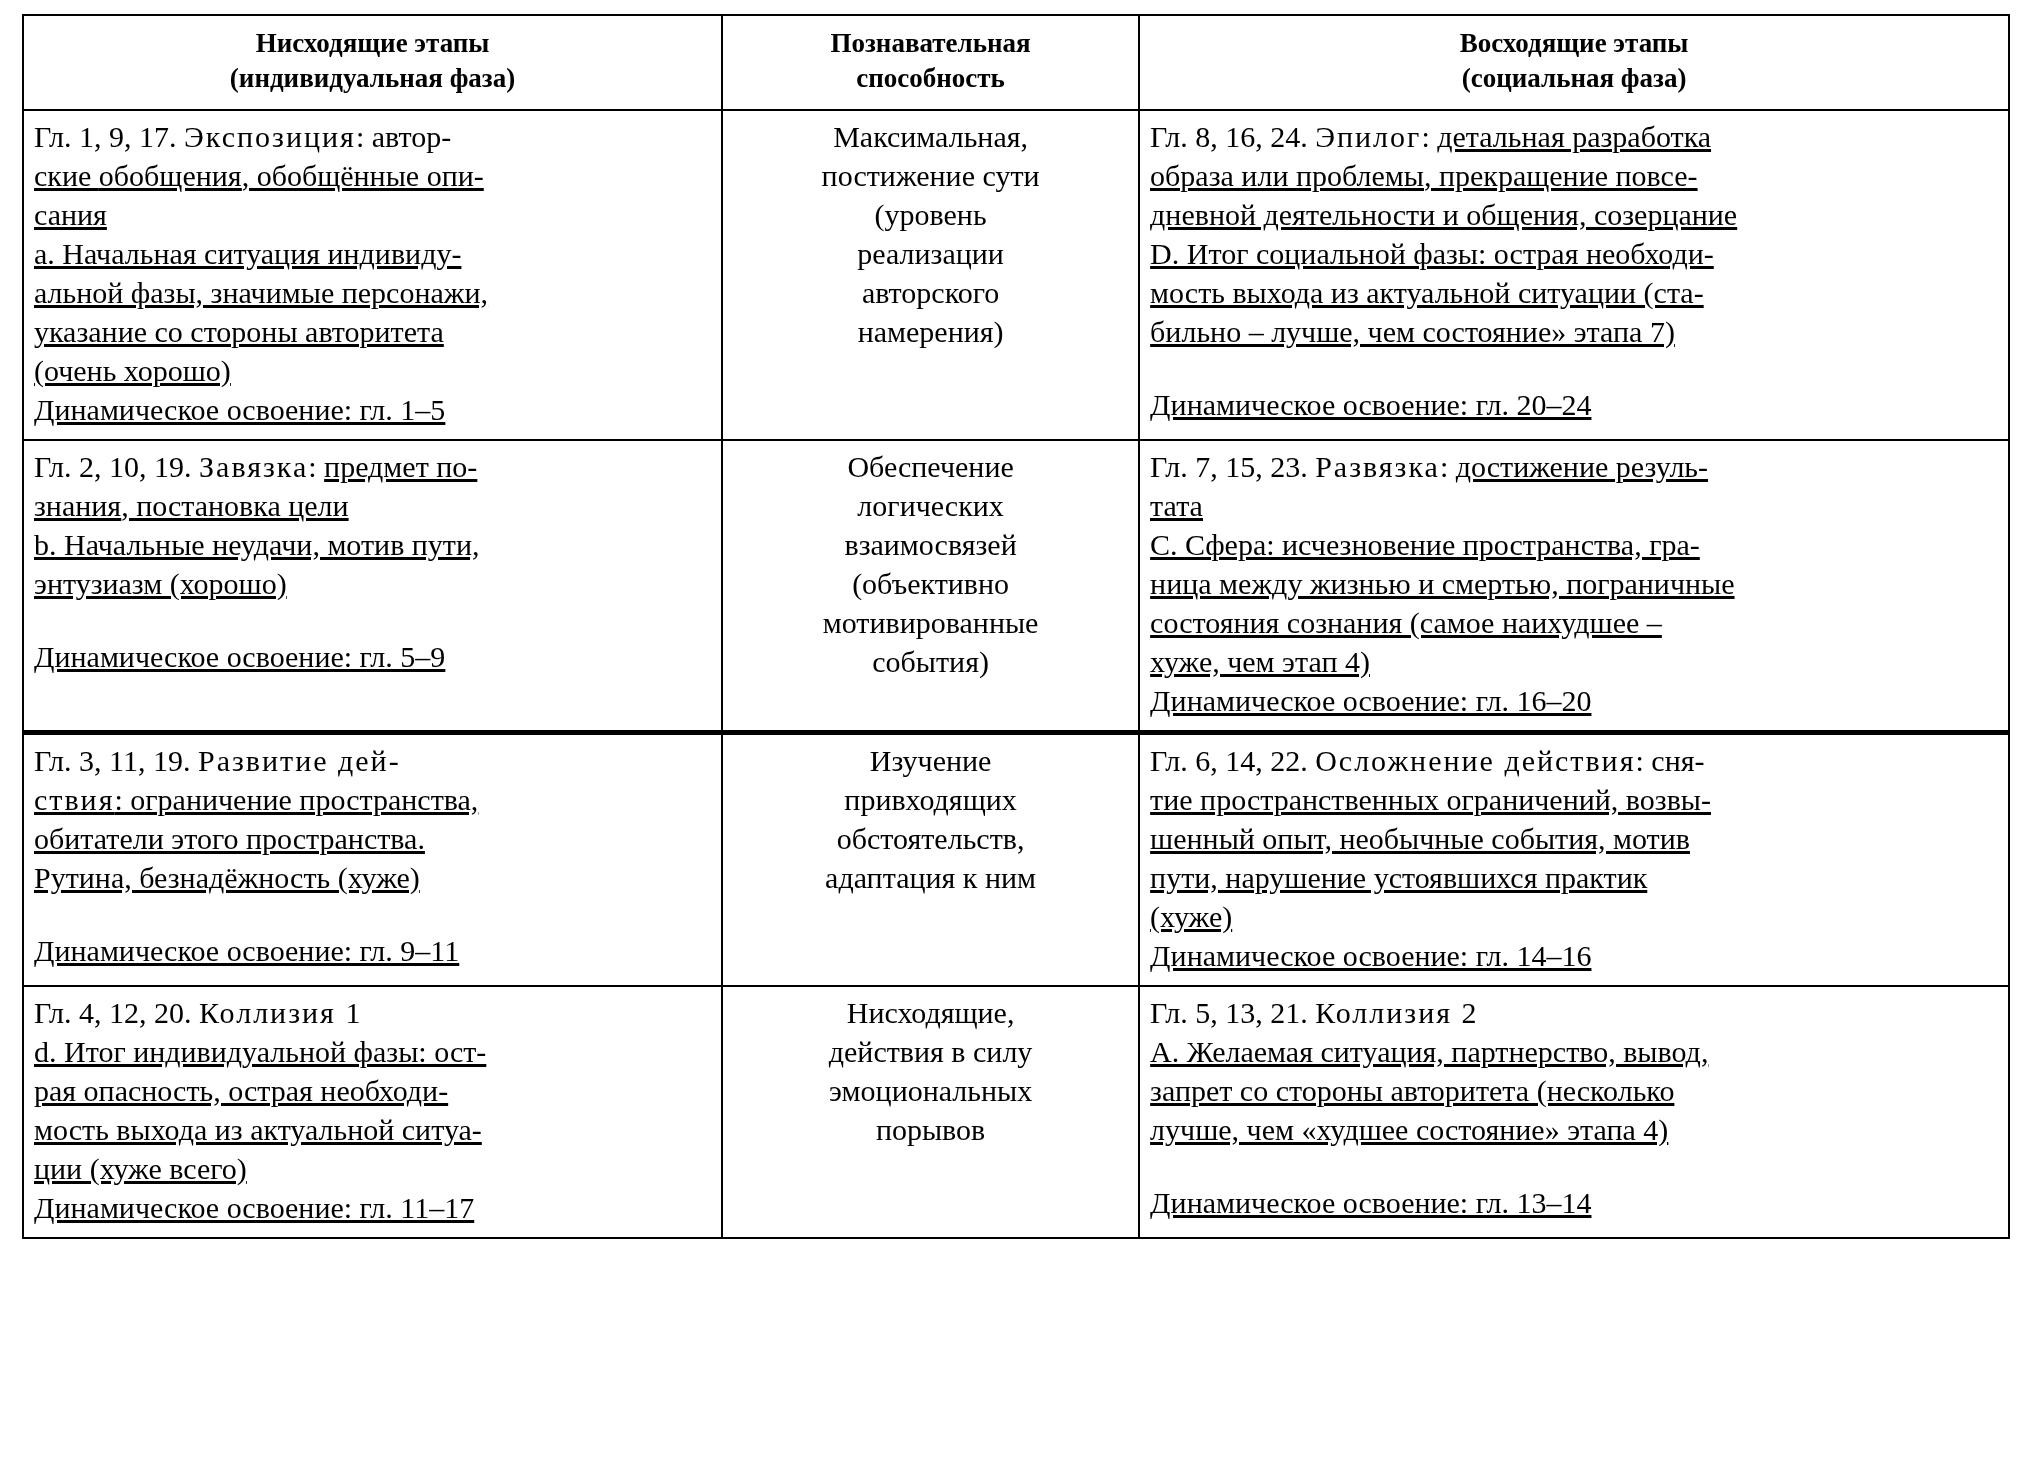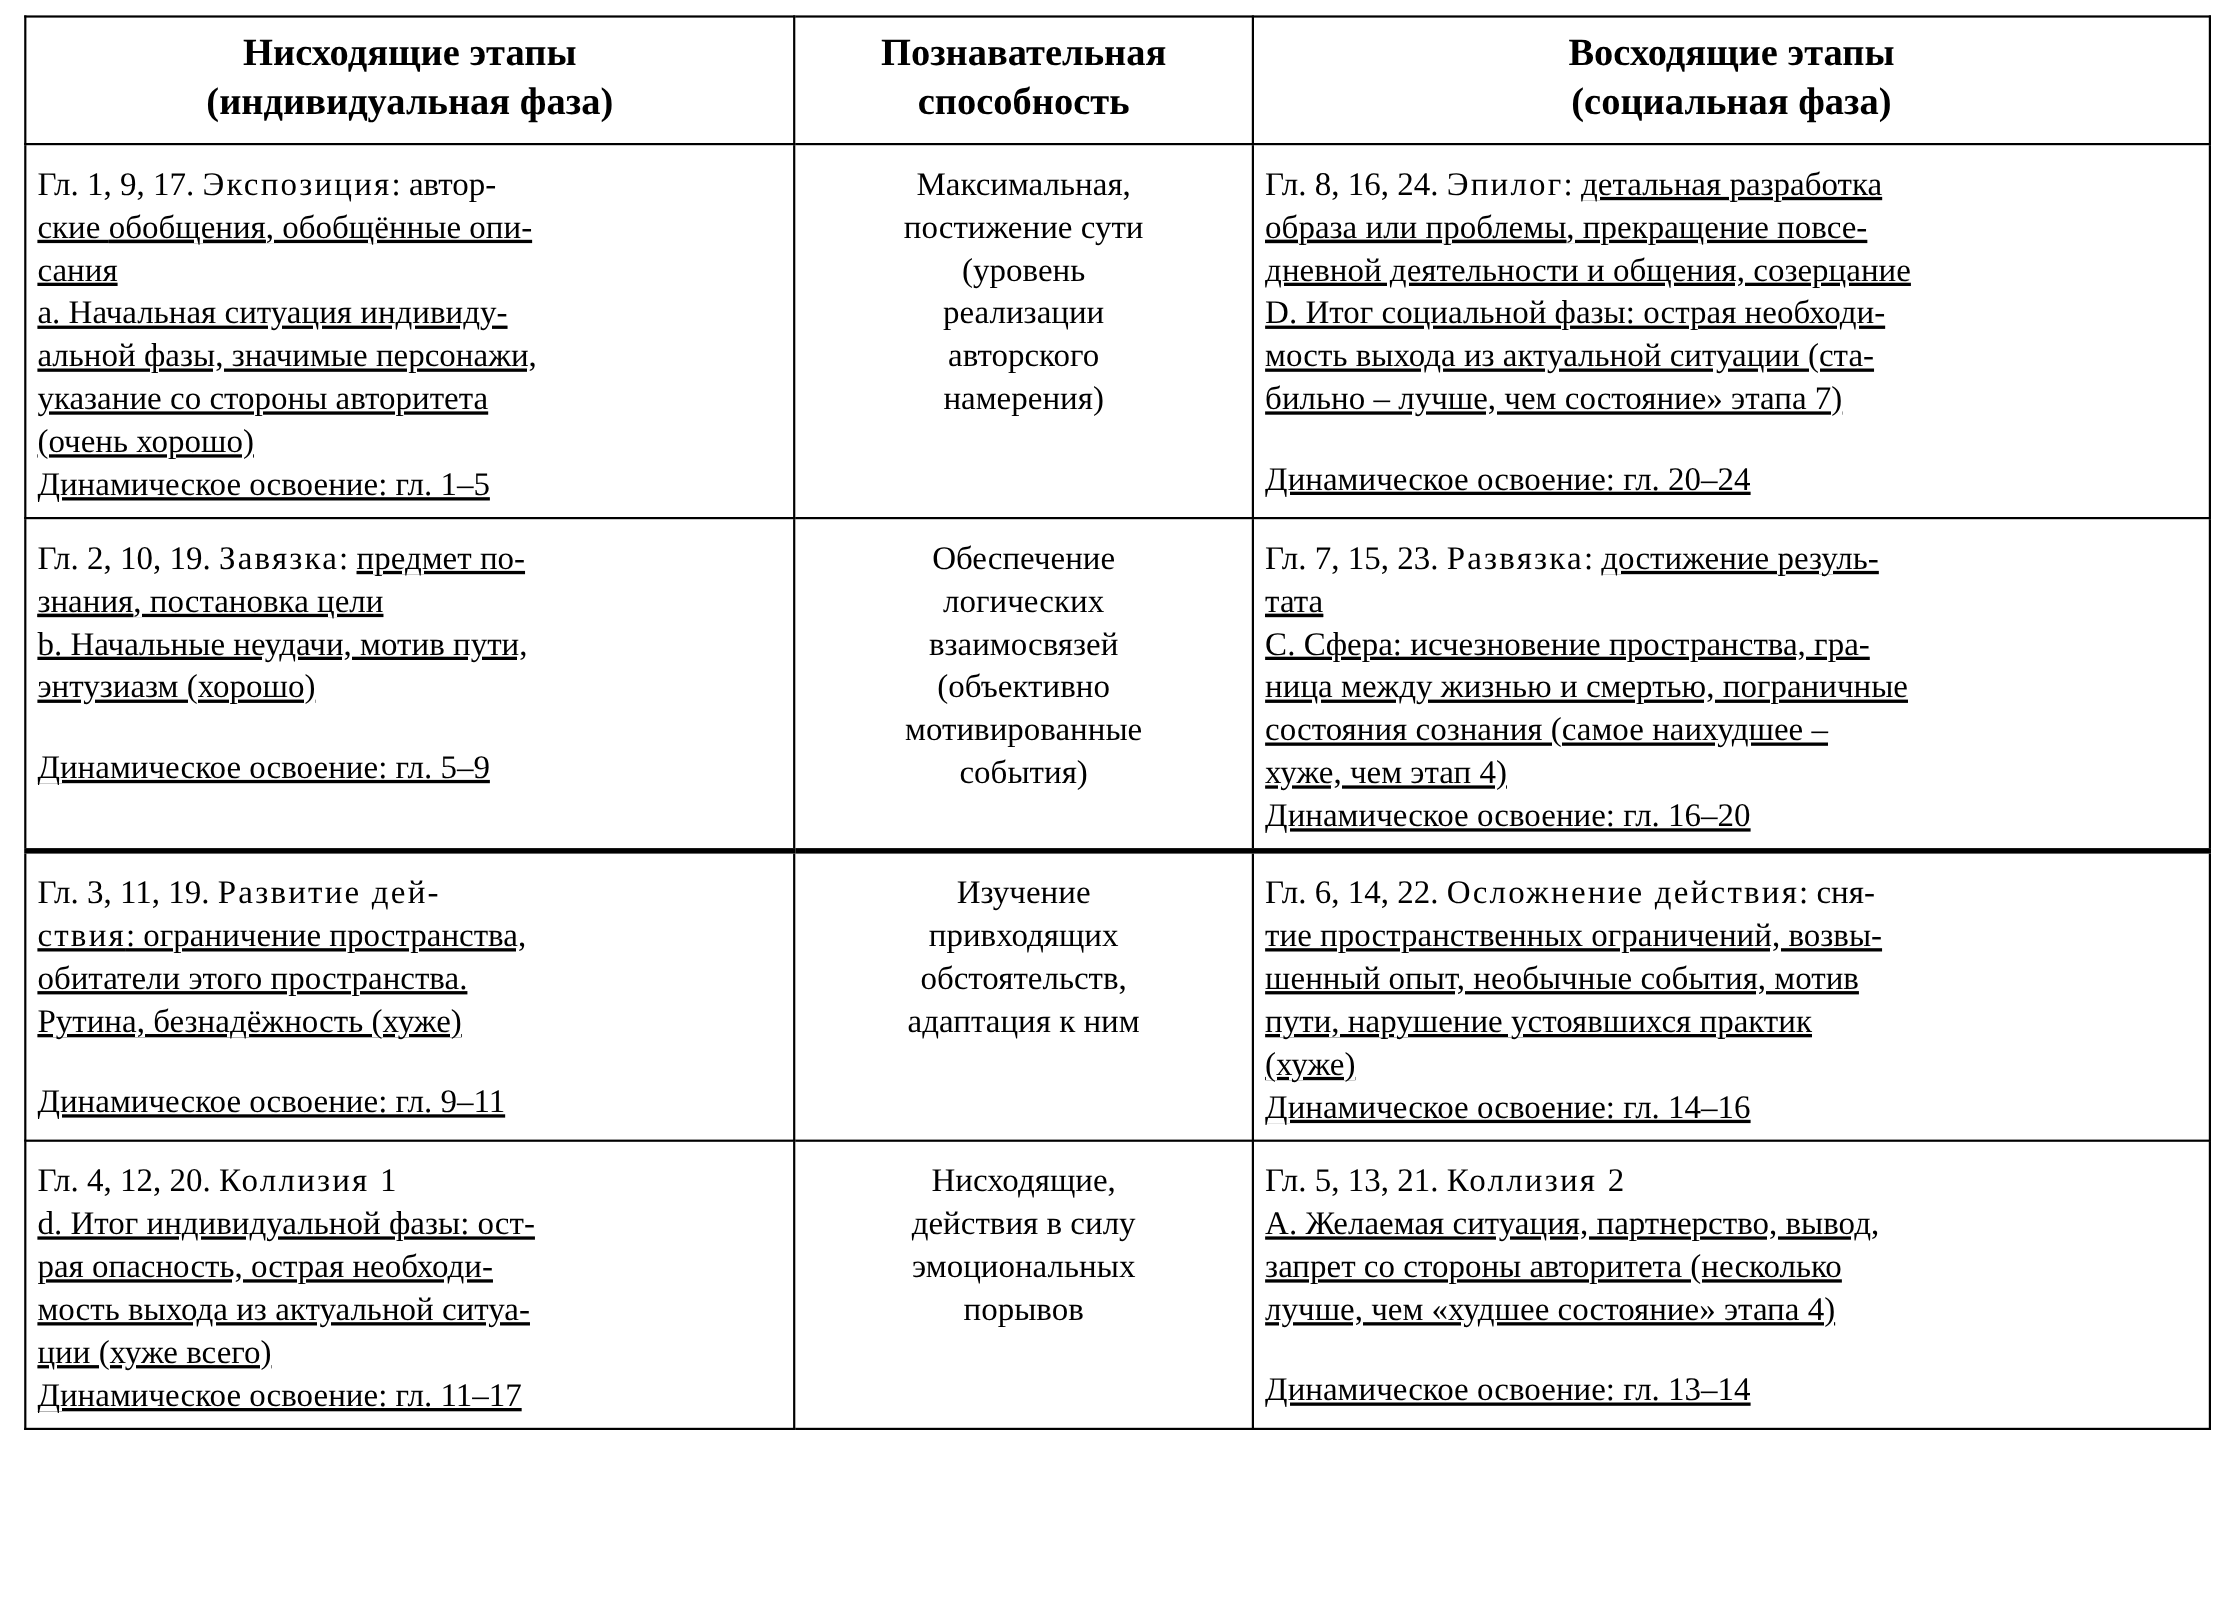--- a/index.html
+++ b/index.html
@@ -24,30 +24,30 @@
     table-layout: fixed;
   }
   table.phase-table col.c1 { width: 35.2%; }
   table.phase-table col.c2 { width: 21.0%; }
   table.phase-table col.c3 { width: 43.8%; }
 
   table.phase-table th,
   table.phase-table td {
     border: 2px solid #000000;
     vertical-align: top;
-    padding: 16px 10px 10px 10px;
+    padding: 6px 10px 10px 10px;
     font-size: 30px;
     line-height: 1.30;
   }
   table.phase-table thead th {
     text-align: center;
     font-weight: bold;
     padding: 10px 10px 14px 10px;
     line-height: 1.28;
-    font-size: 35px;
+    font-size: 27px;
     margin-left: 33px;
   }
   
   tr.thick-below > td {
     border-bottom: 5px solid #000000;
   }
   .cell-body p {
     margin: 0;
     padding: 0;
   }

